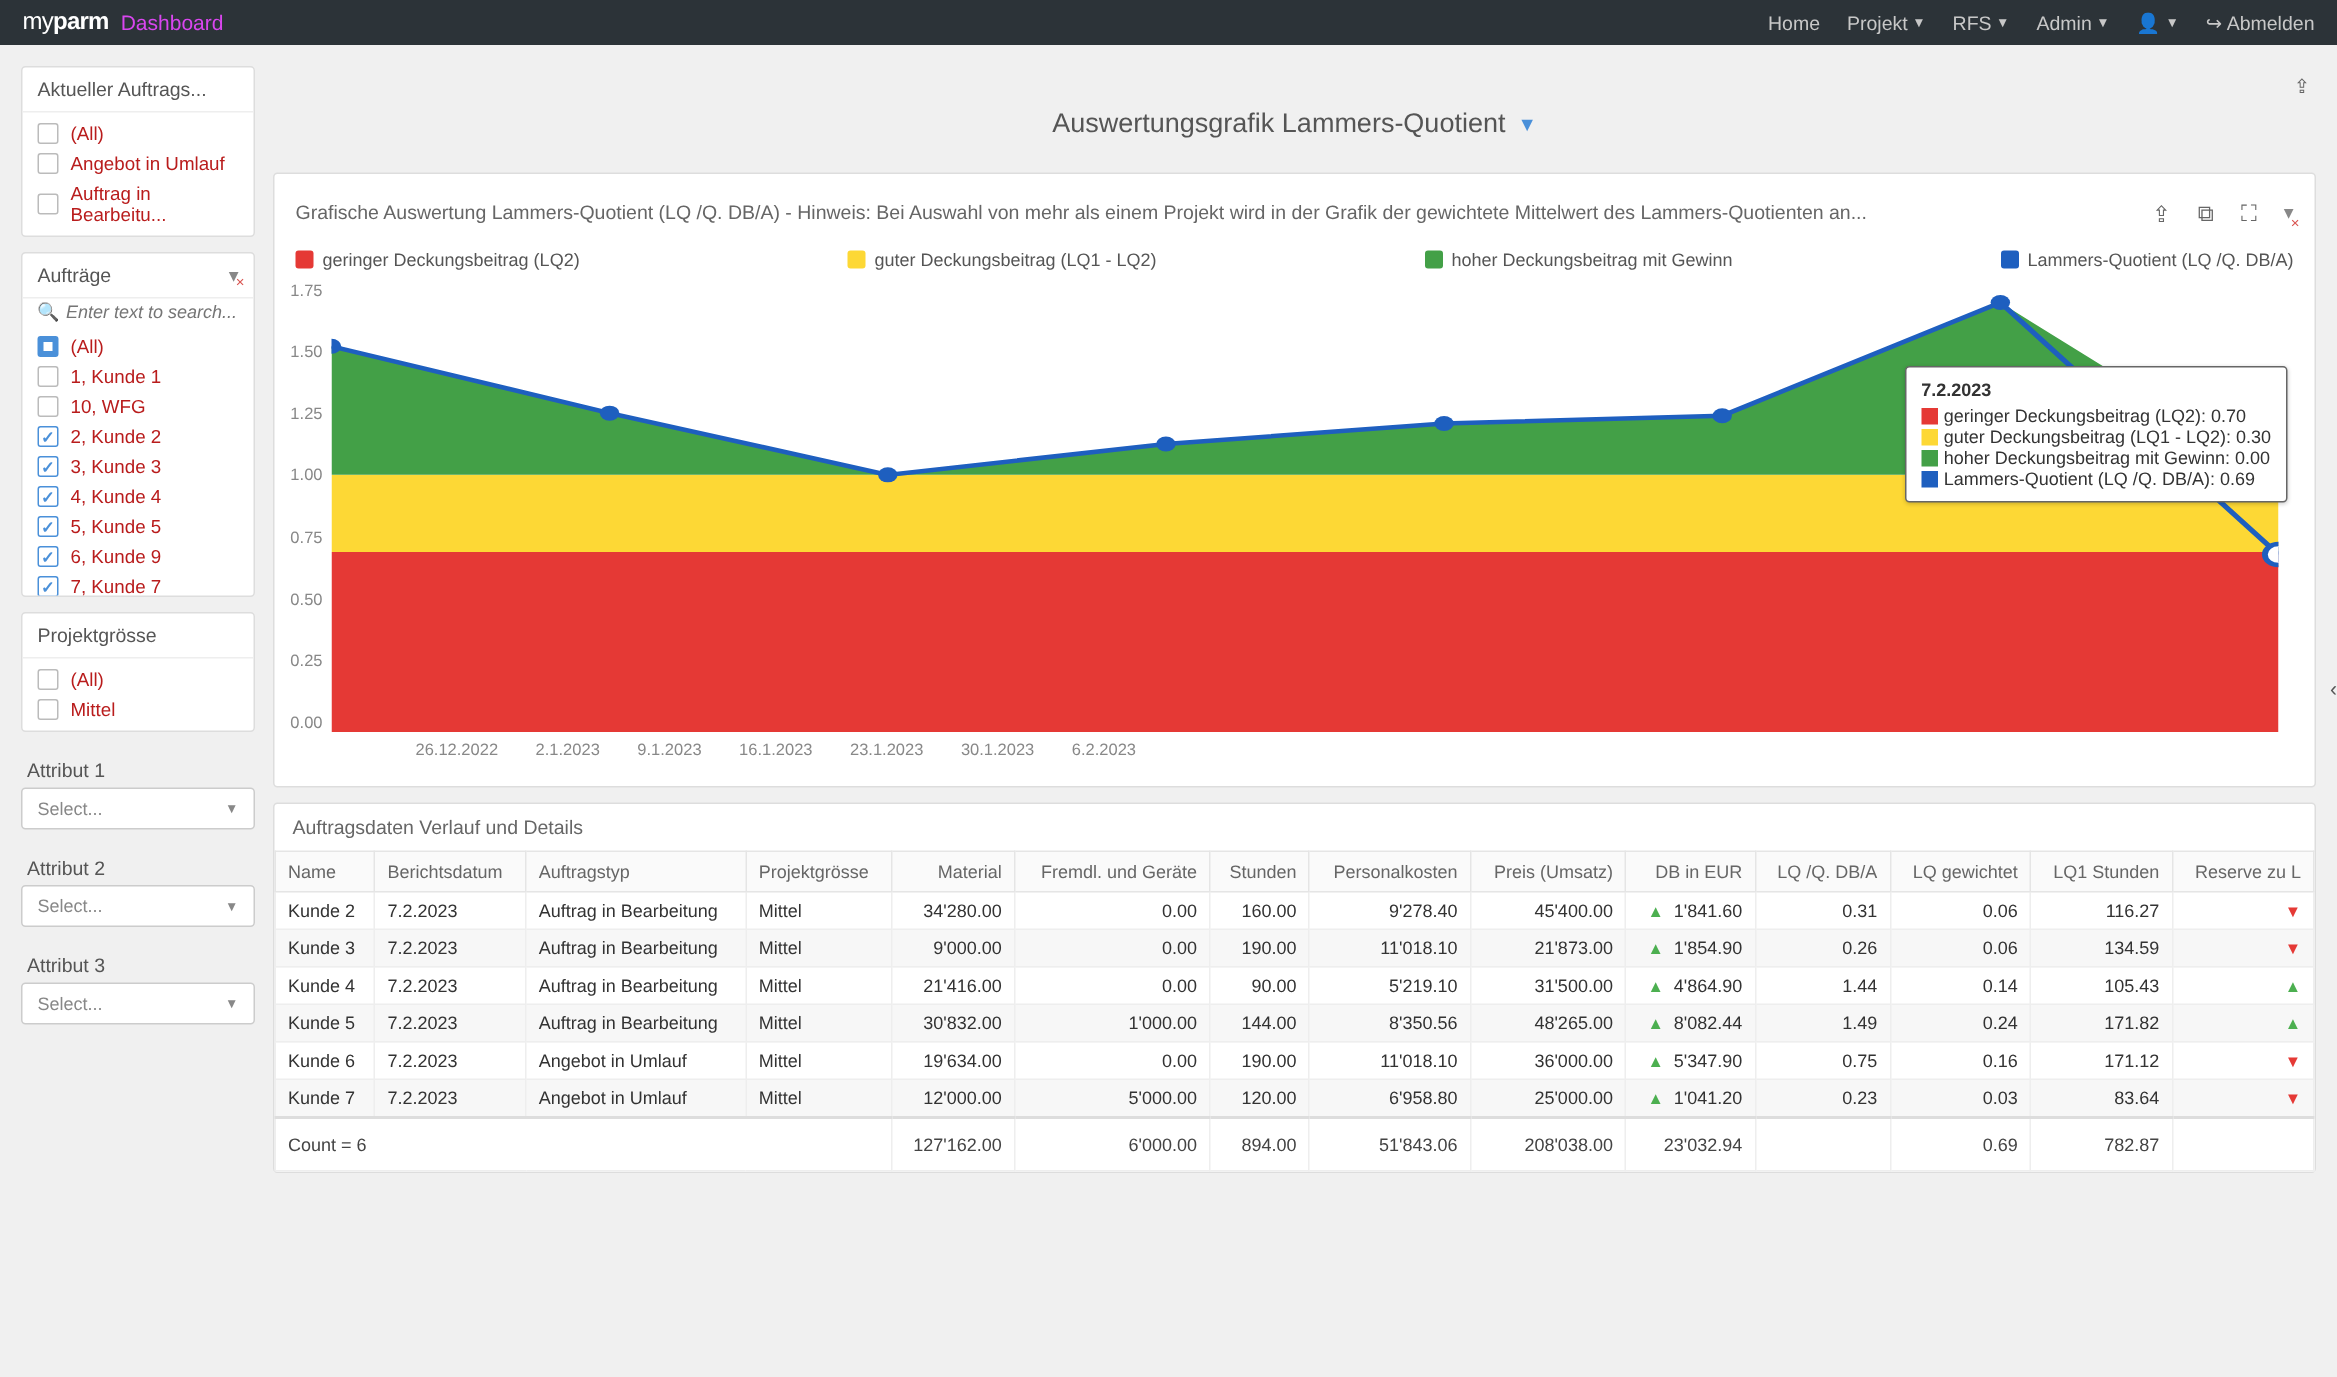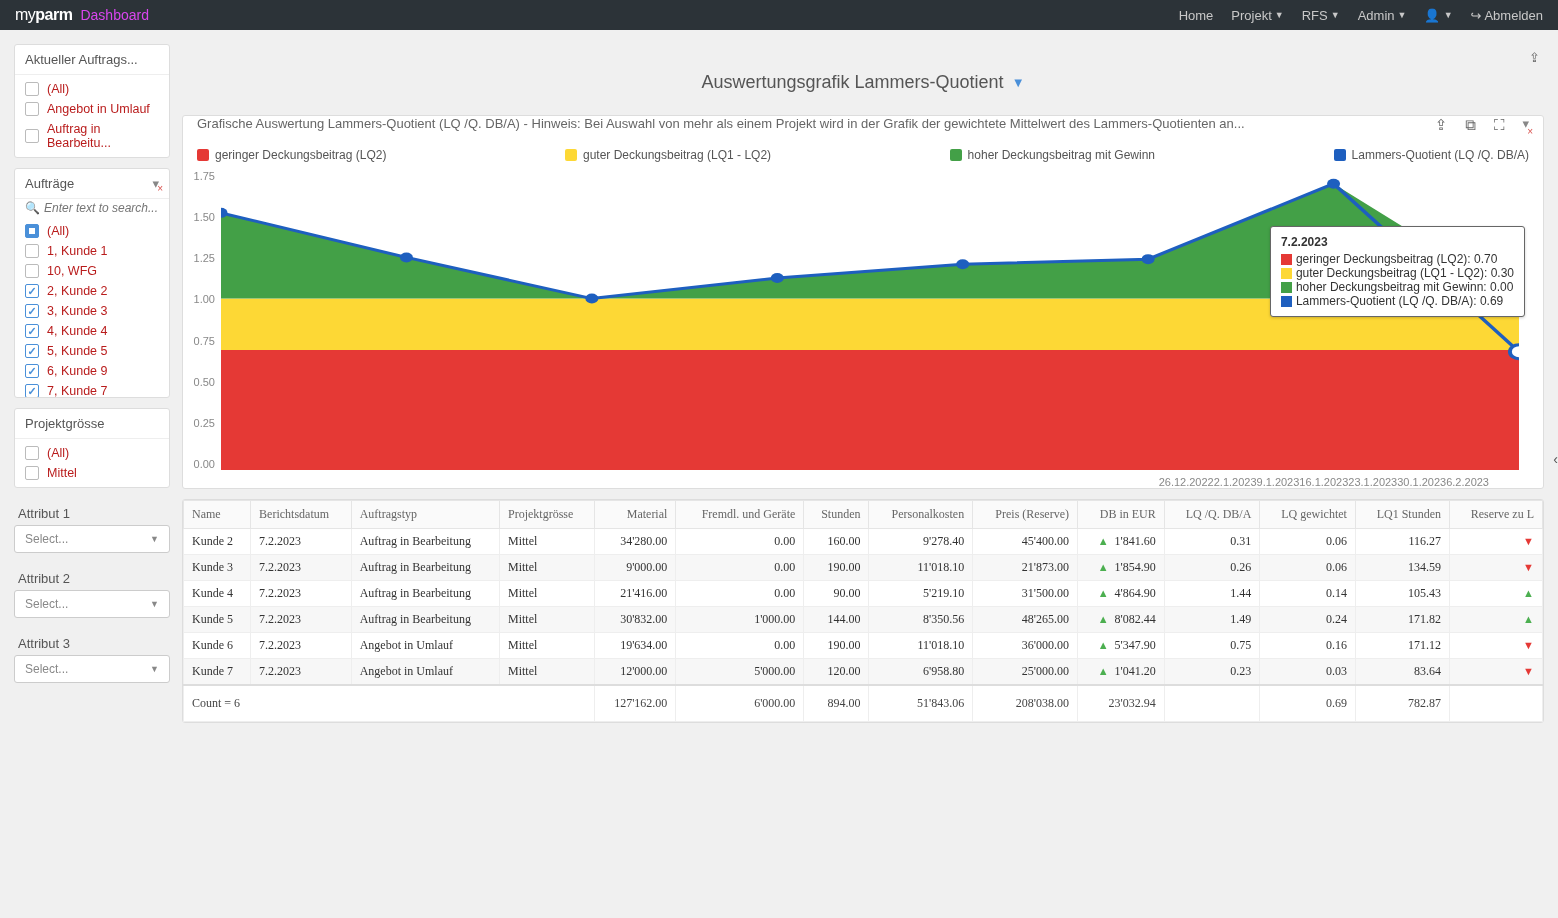--- a/index.html
+++ b/index.html
@@ -27,39 +27,39 @@
 .search-icon { color: #aaa; font-size: 12px; }
 .search-input { border: none; outline: none; font-size: 12px; width: 100%; color: #888; font-style: italic; }
 .filter-icon-x { color: #888; font-size: 13px; position: relative; }
 .filter-icon-x::after { content: "×"; color: #d9534f; font-size: 10px; position: absolute; right: -4px; bottom: -3px; }
 .attr-label { font-size: 13px; color: #555; padding: 8px 4px 4px; }
 .select-box { background: #fff; border: 1px solid #ccc; border-radius: 3px; padding: 6px 10px; font-size: 12px; color: #888; display: flex; justify-content: space-between; align-items: center; cursor: pointer; }
 .content { flex: 1; display: flex; flex-direction: column; gap: 10px; min-width: 0; }
 .page-title-row { display: flex; align-items: center; justify-content: center; padding: 6px 0 12px; position: relative; }
 .page-title { font-size: 18px; color: #555; display: flex; align-items: center; gap: 8px; margin-top: 22px; }
 .export-top { position: absolute; right: 4px; top: 6px; color: #666; cursor: pointer; }
-.chart-panel { background: #fff; border: 1px solid #ddd; border-radius: 3px; padding: 0 14px; }
+.chart-panel { background: #fff; border: 1px solid #ddd; border-radius: 3px; padding: 18px 14px; }
 .chart-header { display: flex; justify-content: space-between; align-items: flex-start; }
 .chart-title { font-size: 13px; color: #666; flex: 1; white-space: nowrap; overflow: hidden; text-overflow: ellipsis; }
 .chart-tools { display: flex; gap: 18px; color: #666; font-size: 15px; }
 .chart-tools span { cursor: pointer; }
 .legend { display: flex; justify-content: space-between; gap: 22px; padding: 14px 0 8px; font-size: 12px; color: #555; }
 .legend-item { display: flex; align-items: center; gap: 6px; }
 .swatch { width: 12px; height: 12px; border-radius: 2px; }
 .chart-area { position: relative; height: 300px; margin-left: 24px; margin-right: 10px; }
 svg.chart-svg { width: 100%; height: 100%; }
 .y-labels { position: absolute; left: -38px; top: 0; height: 100%; display: flex; flex-direction: column; justify-content: space-between; font-size: 11px; color: #888; text-align: right; width: 32px; }
-.x-labels { display: flex; justify-content: flex-end; padding: 6px 40px 0 80px; font-size: 11px; color: #888; }
+.x-labels { display: flex; justify-content: flex-start; padding: 6px 40px 0 80px; font-size: 11px; color: #888; gap: 25px; }
 .tooltip-box { position: absolute; right: -6px; top: 56px; background: #fff; border: 1px solid #666; border-radius: 3px; padding: 8px 10px; font-size: 12px; z-index: 10; box-shadow: 0 1px 3px rgba(0,0,0,0.2); }
 .tooltip-title { font-weight: bold; margin-bottom: 3px; }
 .tooltip-row { display: flex; align-items: center; gap: 4px; white-space: nowrap; }
 .tt-sw { width: 11px; height: 11px; }
 .table-panel { background: #fff; border: 1px solid #ddd; border-radius: 3px; }
 .table-title { padding: 8px 12px; font-size: 13px; color: #666; }
-table { width: 100%; border-collapse: collapse; font-size: 12px; font-family: Liberation Serif, serif; }
+table { width: 100%; border-collapse: collapse; font-size: 12px; }
 th { text-align: left; padding: 6px 8px; border: 1px solid #e5e5e5; color: #666; font-weight: normal; background: #fafafa; white-space: nowrap; }
 th.num, td.num { text-align: right; }
 td { padding: 5px 8px; border: 1px solid #eee; white-space: nowrap; }
 tr.odd td { background: #f7f7f7; }
 .tri-up { color: #4caf50; font-size: 11px; }
 .tri-down { color: #e53935; font-size: 11px; }
 .footer-row td { background: #fff; font-weight: normal; color: #444; border-top: 2px solid #ddd; padding: 10px 8px; }
 .side-collapse { position: fixed; right: 0; top: 50%; transform: translateY(-50%); font-size: 14px; color: #555; }
 .auf-list { max-height: 180px; overflow: hidden; }
 </style>
@@ -289,32 +289,33 @@
           <div>2.1.2023</div>
           <div>9.1.2023</div>
           <div>16.1.2023</div>
           <div>23.1.2023</div>
           <div>30.1.2023</div>
           <div>6.2.2023</div>
         </div>
     </div>
 
     <div class="table-panel">
+      <div class="table-title">Auftragsdaten Verlauf und Details</div>
       <table>
         <thead>
             <tr id="thead-row">
               <th class="">Name</th>
               <th class="">Berichtsdatum</th>
               <th class="">Auftragstyp</th>
               <th class="">Projektgrösse</th>
               <th class="num">Material</th>
               <th class="num">Fremdl. und Geräte</th>
               <th class="num">Stunden</th>
               <th class="num">Personalkosten</th>
-              <th class="num">Preis (Reserve)</th>
+              <th class="num">Preis (Umsatz)</th>
               <th class="num">DB in EUR</th>
               <th class="num">LQ /Q. DB/A</th>
               <th class="num">LQ gewichtet</th>
               <th class="num">LQ1 Stunden</th>
               <th class="num">Reserve zu L</th>
             </tr>
           </thead>
         <tbody id="tbody">
             <tr class="">
     <td>Kunde 2</td>

